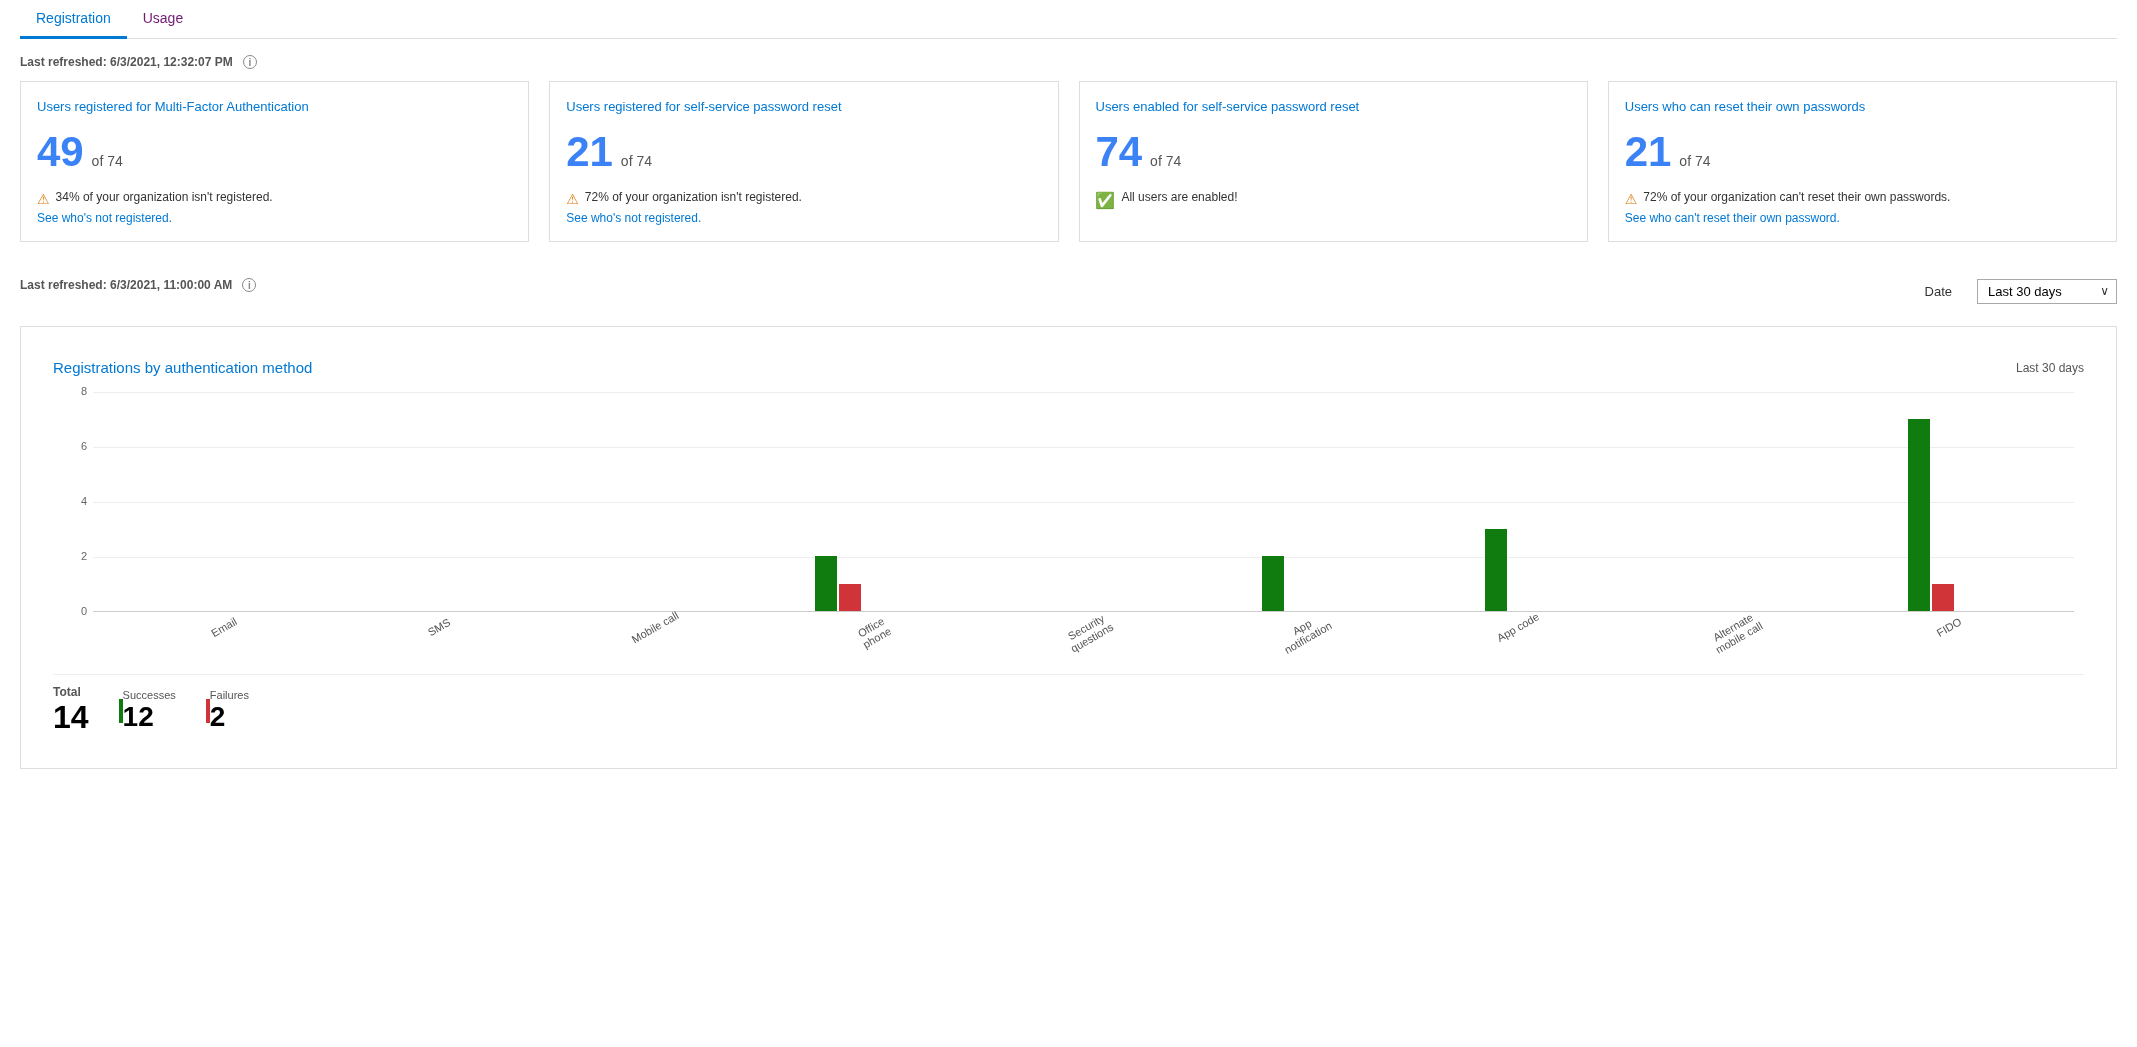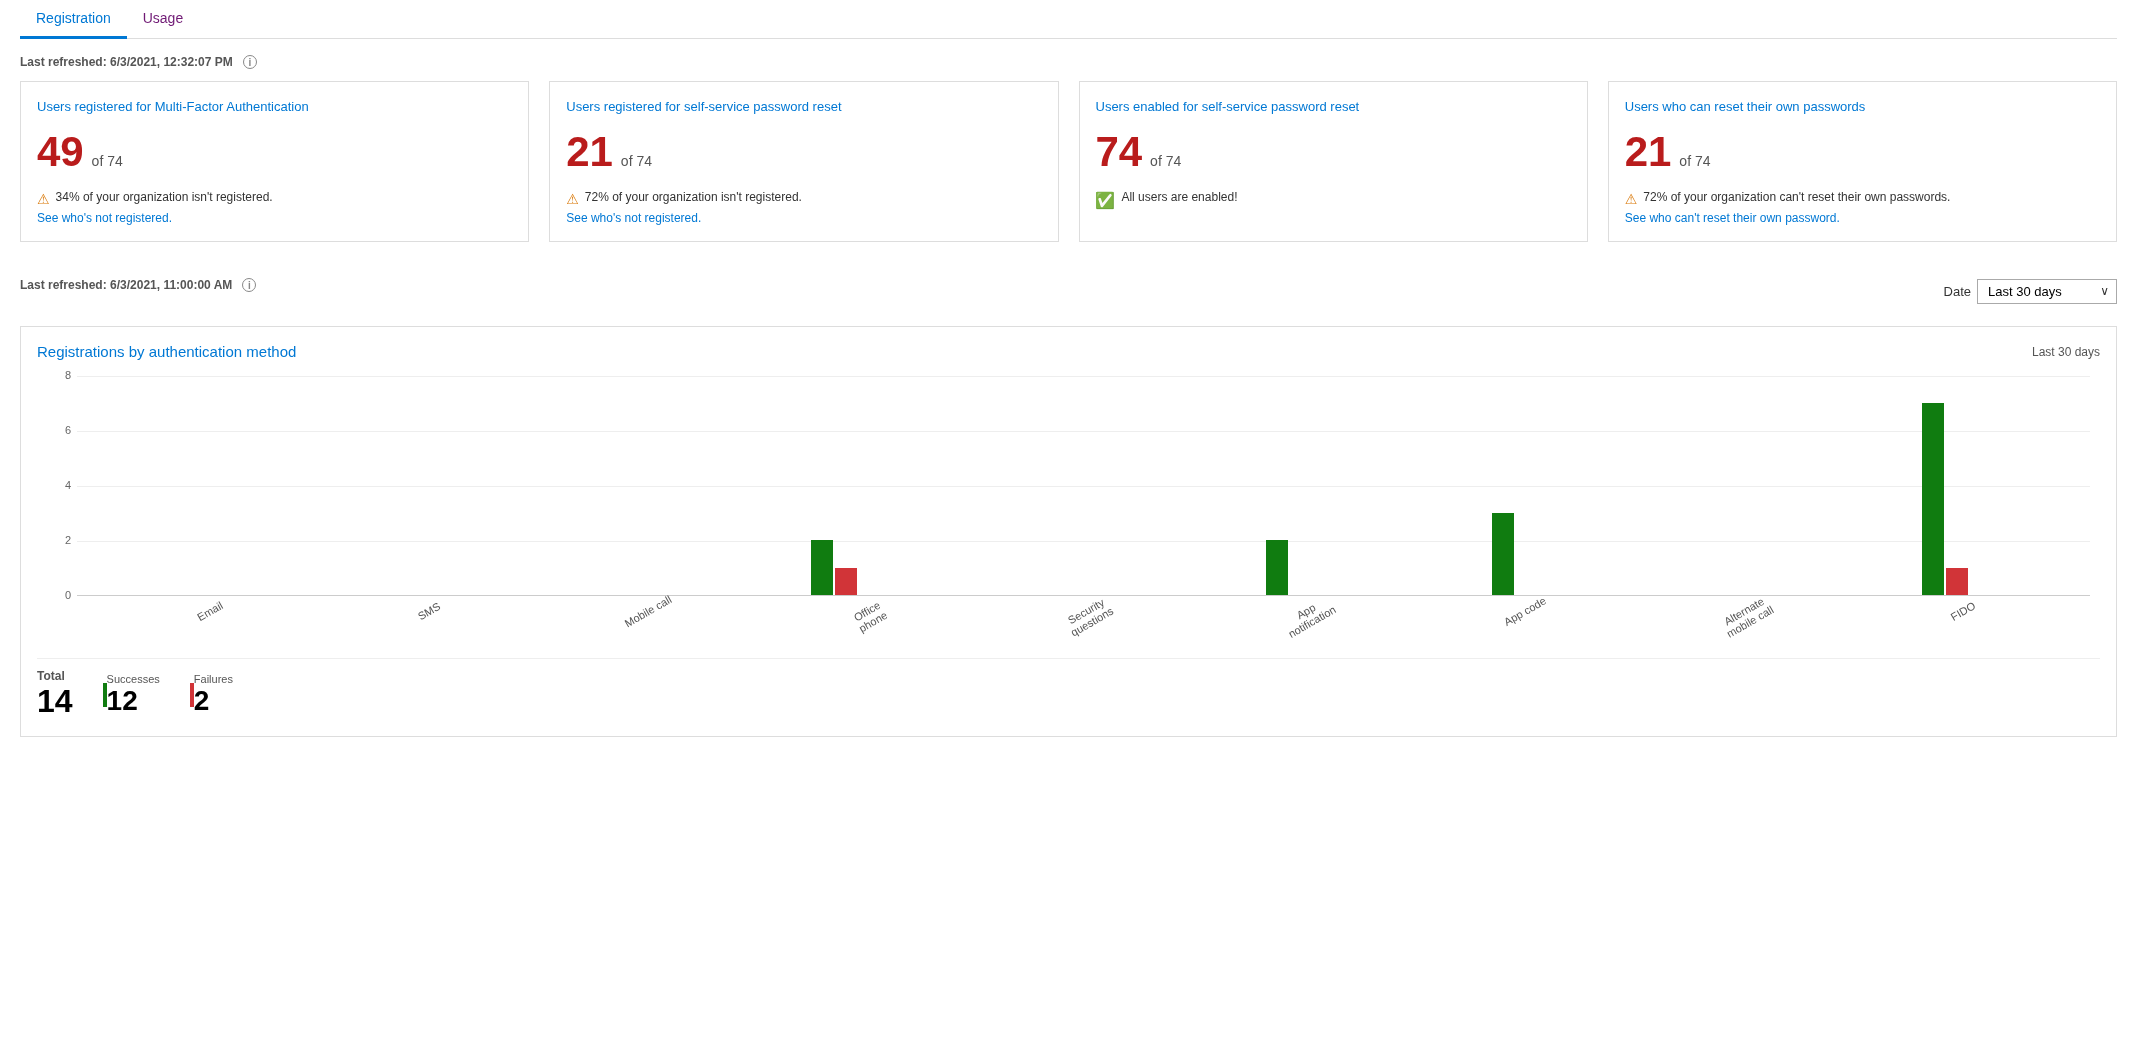--- a/index.html
+++ b/index.html
@@ -70,21 +70,21 @@
     }
     .card-title {
       color: #0078d4;
       font-size: 13px;
       margin-bottom: 12px;
       line-height: 1.4;
     }
     .card-count {
       font-size: 42px;
       font-weight: 700;
-      color: #b91c1c;
+      color: #3b82f6;
       display: inline;
     }
     .card-of {
       font-size: 14px;
       color: #555;
       margin-left: 4px;
     }
     .card-count-row {
       margin-bottom: 14px;
     }
@@ -117,21 +117,21 @@
     
     .section-header {
       display: flex;
       justify-content: space-between;
       align-items: center;
       margin-bottom: 4px;
     }
     .date-filter {
       display: flex;
       align-items: center;
-      gap: 6px;
+      gap: 25px;
       font-size: 13px;
     }
     .date-select {
       border: 1px solid #aaa;
       padding: 4px 28px 4px 10px;
       font-size: 13px;
       appearance: none;
       -webkit-appearance: none;
       background: #fff;
       cursor: pointer;
@@ -147,21 +147,21 @@
       position: absolute;
       right: 8px;
       top: 50%;
       transform: translateY(-50%);
       pointer-events: none;
       font-size: 12px;
     }
     
     .chart-section {
       border: 1px solid #ddd;
-      padding: 16px;
+      padding: 32px;
       margin-top: 22px;
     }
     .chart-title-row {
       display: flex;
       justify-content: space-between;
       align-items: center;
       margin-bottom: 16px;
     }
     .chart-title {
       color: #0078d4;

